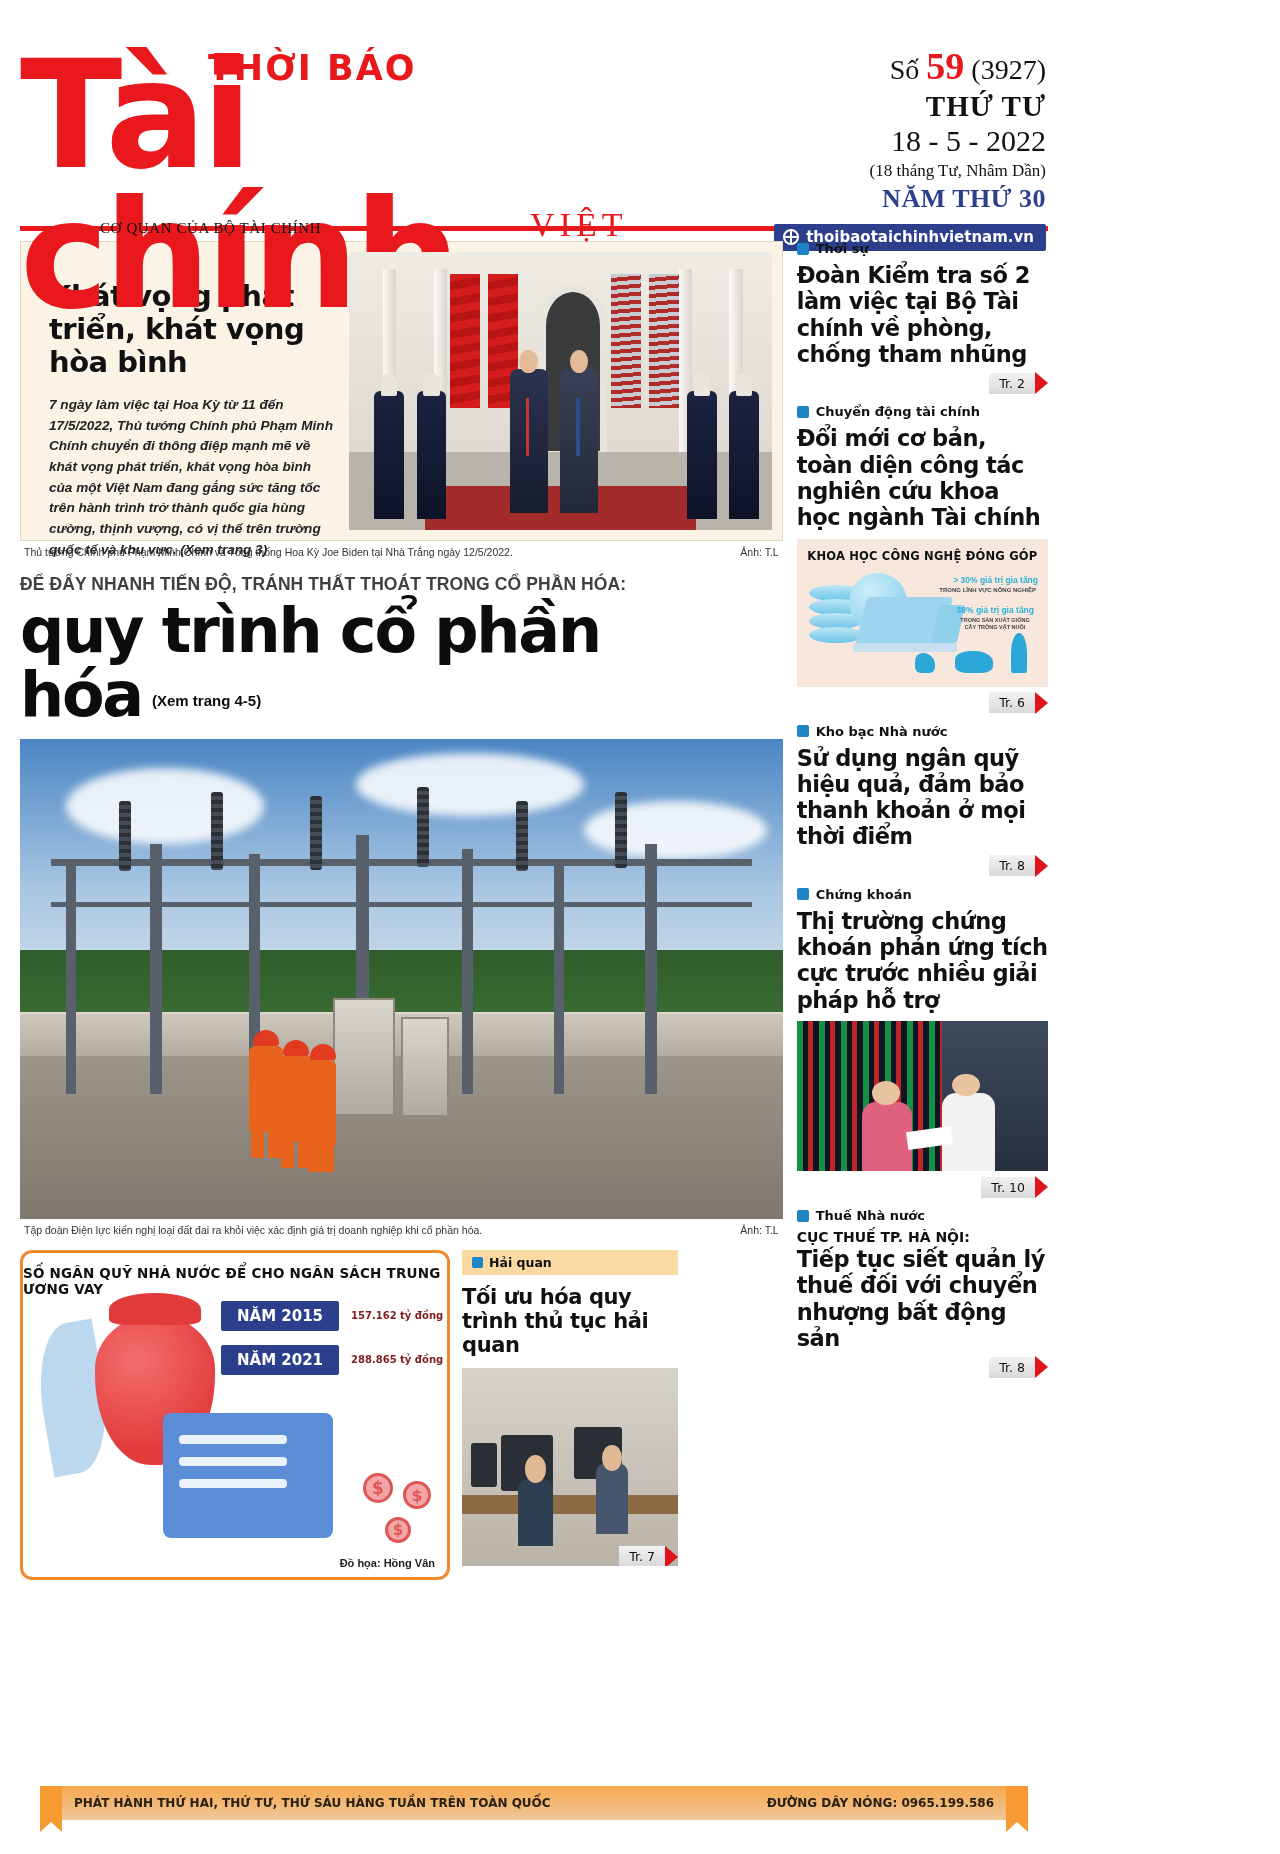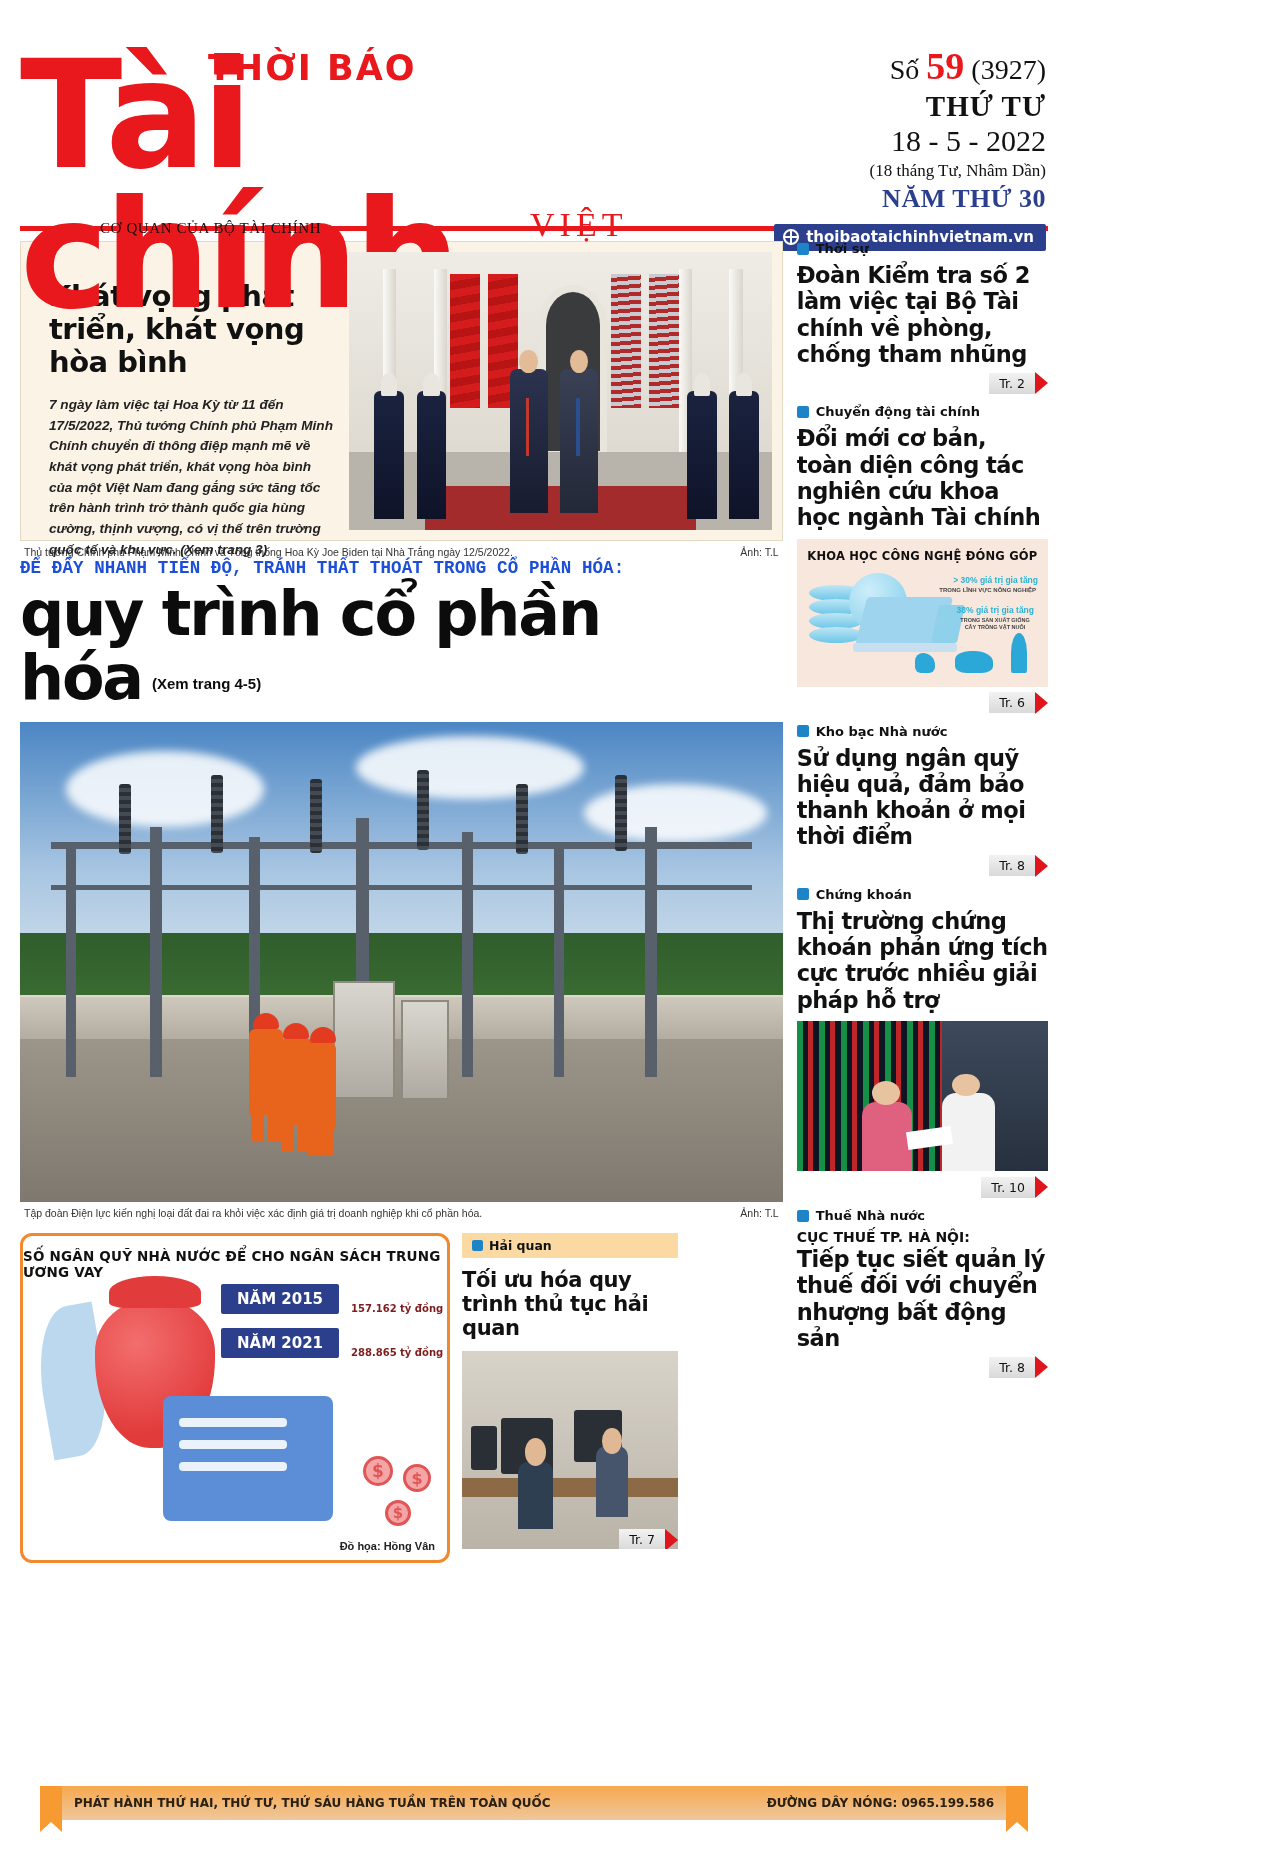--- a/index.html
+++ b/index.html
@@ -94,22 +94,22 @@
   .flag.vn { background: repeating-linear-gradient(170deg,#d41c1c,#d41c1c 8px,#b81414 8px,#b81414 16px); }
   .flag.us { background: repeating-linear-gradient(175deg,#c9c9d0,#c9c9d0 4px,#b02a2a 4px,#b02a2a 8px); }
   .guard { position: absolute; bottom: 4%; width: 7%; height: 46%; background: linear-gradient(#1b2340,#0e1328); border-radius: 6px 6px 0 0; }
   .guard:after { content:""; position:absolute; left:22%; top:-14%; width:56%; height:18%; background:#e9e6df; border-radius:50% 50% 10% 10%; }
   .person { position: absolute; bottom: 6%; width: 9%; height: 52%; border-radius: 7px 7px 0 0; }
   .person .head { position:absolute; left:26%; top:-13%; width:48%; height:16%; background:#e3bb96; border-radius:50%; }
   .person .tie { position:absolute; left:42%; top:20%; width:10%; height:40%; background:#c0392b; }
 
   
   .kicker {
-    font-size: 17.5px; font-weight: 600; letter-spacing: 0.1px;
-    font-family: Liberation Mono, monospace; color: #1d4ed8;
+    margin-top: 16px; font-size: 17.5px; font-weight: 600; letter-spacing: 0.1px;
+    font-family: Liberation Sans, sans-serif; color: #404040;
   }
   .bighead {
     font-family: "DejaVu Sans", sans-serif;
     font-size: 62px; font-weight: 800; line-height: 1.03; letter-spacing: -2.2px;
     margin-top: 4px; color: #0c0c0c;
   }
   .bighead .seepage {
     font-size: 15px; font-weight: 700; letter-spacing: 0; vertical-align: 10px;
     font-family: "Liberation Sans", sans-serif; margin-left: 10px;
   }
@@ -132,21 +132,21 @@
   .bottomrow { display: flex; gap: 12px; margin-top: 14px; }
   .infobox {
     width: 430px; height: 330px; border: 3px solid #f08a2c; border-radius: 12px;
     position: relative; overflow: hidden; background: #fff;
   }
   .infobox-title {
     font-size: 13.5px; font-weight: 800; letter-spacing: .2px;
     padding-top: 12px; font-family: "DejaVu Sans", sans-serif; color: #111;
   }
   .ig-rows { position:absolute; left: 198px; top: 48px; }
-  .ig-row { display:flex; align-items:flex-end; gap: 12px; margin-bottom: 14px; }
+  .ig-row { display:flex; align-items:center; gap: 12px; margin-bottom: 14px; }
   .ig-pill {
     background:#2b3f8c; color:#fff; font-weight:800; font-size:15px;
     padding: 6px 16px; border-radius:2px; font-family:"DejaVu Sans",sans-serif;
   }
   .ig-val { color:#7f1d1d; font-weight:800; font-size:10px; font-family:"DejaVu Sans",sans-serif; }
   .moneybag { position:absolute; left:72px; top:62px; width:120px; height:150px;
     background: radial-gradient(circle at 35% 30%, #f36e6e, #e23b3b 70%); border-radius: 50% 50% 46% 46% / 36% 36% 60% 60%; }
   .moneybag:before { content:""; position:absolute; left:14px; top:-22px; width:92px; height:32px; background:#e23b3b; border-radius:50% 50% 18% 18%; }
   .bagS { position:absolute; left:46px; top:130px; font-size:74px; color:#fff; font-weight:800; font-family:"DejaVu Sans",sans-serif; }
   .leaf { position:absolute; left:18px; top:70px; width:64px; height:150px; background:#bcd8ee; border-radius:60% 0 60% 0; transform: rotate(-10deg); }

